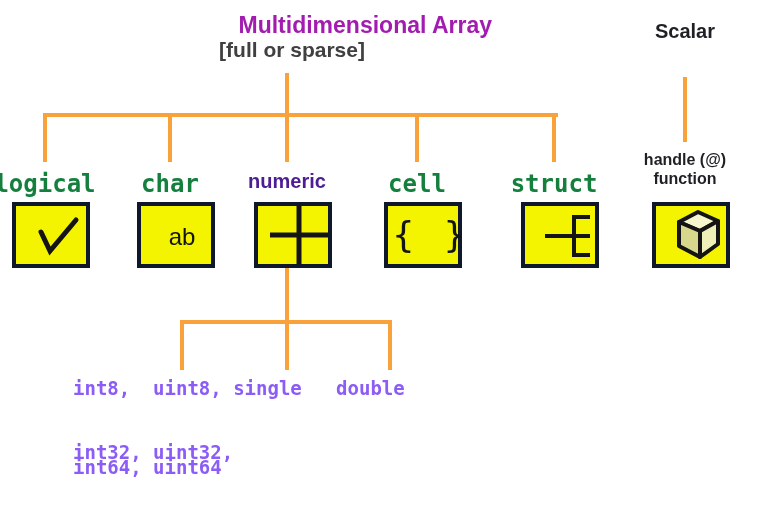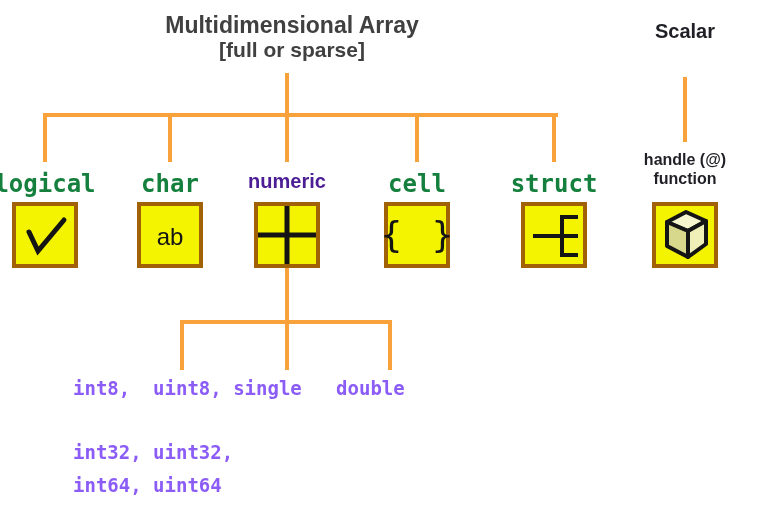--- a/index.html
+++ b/index.html
@@ -2,22 +2,22 @@
 <html><head>
 <meta charset="utf-8">
 <style>
   html,body{margin:0;padding:0;background:#fff;}
   .canvas{
     position:relative;width:764px;height:516px;background:#ffffff;
     font-family:"Liberation Sans",sans-serif;overflow:hidden;
   }
   .oline{position:absolute;background:#F9A13A;}
   .title{
-    position:absolute;left:92px;top:12px;width:400px;text-align:center;
-    font-size:23px;font-weight:bold;color:#404040;letter-spacing:0px;
+    position:absolute;left:92px;top:12px;width:400px;text-align:right;
+    font-size:23px;font-weight:bold;color:#a21caf;letter-spacing:0px;
   }
   .subtitle{
     position:absolute;left:92px;top:38px;width:400px;text-align:center;
     font-size:21px;font-weight:bold;color:#404040;
   }
   .scalar-title{
     position:absolute;left:615px;top:20px;width:140px;text-align:center;
     font-size:20px;font-weight:bold;color:#1F1F26;
   }
   .fh-label{
@@ -27,22 +27,22 @@
   .type-label{
     position:absolute;top:170px;transform:translateX(-50%);
     font-family:"DejaVu Sans Mono",monospace;font-size:24px;font-weight:bold;
     color:#15803d;white-space:pre;
   }
   .type-label.plain{
     font-family:"Liberation Sans",sans-serif;font-size:20px;color:#4c1d95;
   }
   .tbox{
     position:absolute;top:202px;width:58px;height:58px;background:#F4F400;
-    border:4px solid #a16207;box-sizing:content-box;
-    display:flex;align-items:center;justify-content:center;
+    border:4px solid #0f172a;box-sizing:content-box;
+    display:flex;align-items:center;justify-content:center;padding-left:12px;
   }
   .ab-glyph{font-size:24px;color:#141414;font-weight:400;margin-top:4px;}
   .braces-glyph{
     font-family:"DejaVu Sans Mono",monospace;font-size:36px;font-weight:400;
     color:#141414;letter-spacing:4px;margin-left:4px;margin-top:-2px;white-space:pre;
   }
   .numline{
     position:absolute;left:73px;height:24px;
     font-family:"DejaVu Sans Mono",monospace;font-size:19px;font-weight:bold;
     color:#8b5cf6;white-space:pre;
@@ -117,15 +117,15 @@
   <div class="tbox" style="left:652px">
     <svg width="58" height="58" viewBox="0 0 58 58">
       <polygon points="30,6 50,15 32,25 11,16" fill="#F5F5CE" stroke="#141414" stroke-width="4" stroke-linejoin="round"></polygon>
       <polygon points="50,15 50,38 32,51 32,25" fill="#EFEFB8" stroke="#141414" stroke-width="4" stroke-linejoin="round"></polygon>
       <polygon points="11,16 32,25 32,51 11,40" fill="#D8D88C" stroke="#141414" stroke-width="4" stroke-linejoin="round"></polygon>
     </svg>
   </div>
 
   <div class="numline" style="top:377px">int8,  uint8, single   double</div>
   <div class="numline" style="top:441px">int32, uint32,</div>
-  <div class="numline" style="top:474px">int64, uint64</div>
+  <div class="numline" style="top:456px">int64, uint64</div>
 
 </div>
 
 </body></html>

